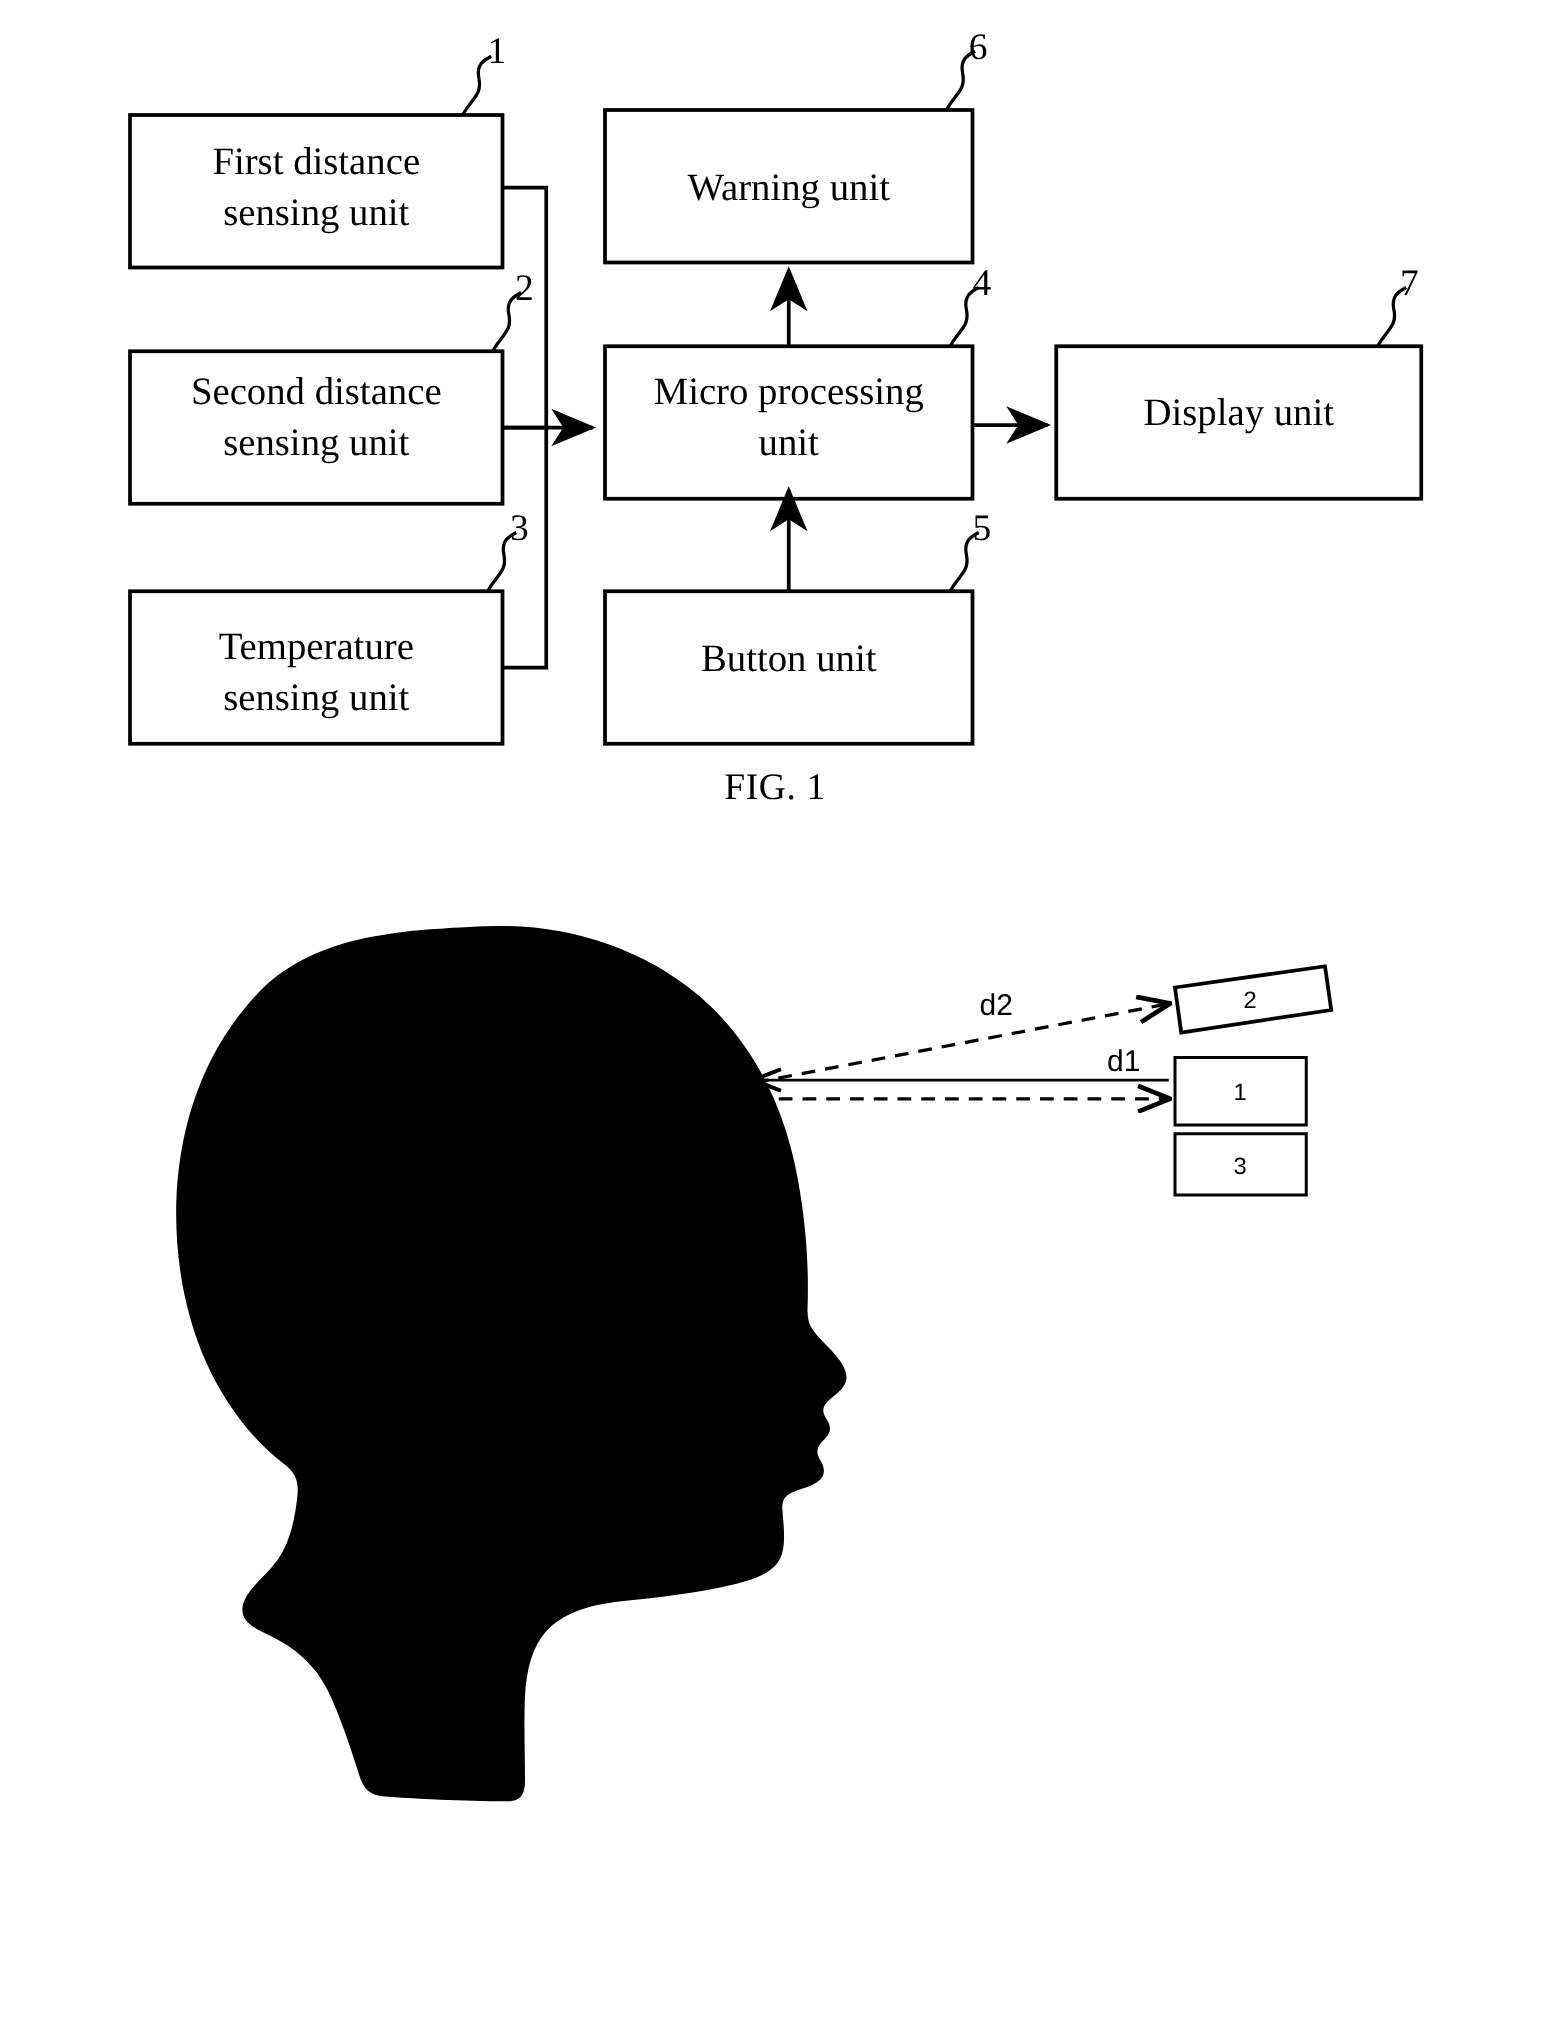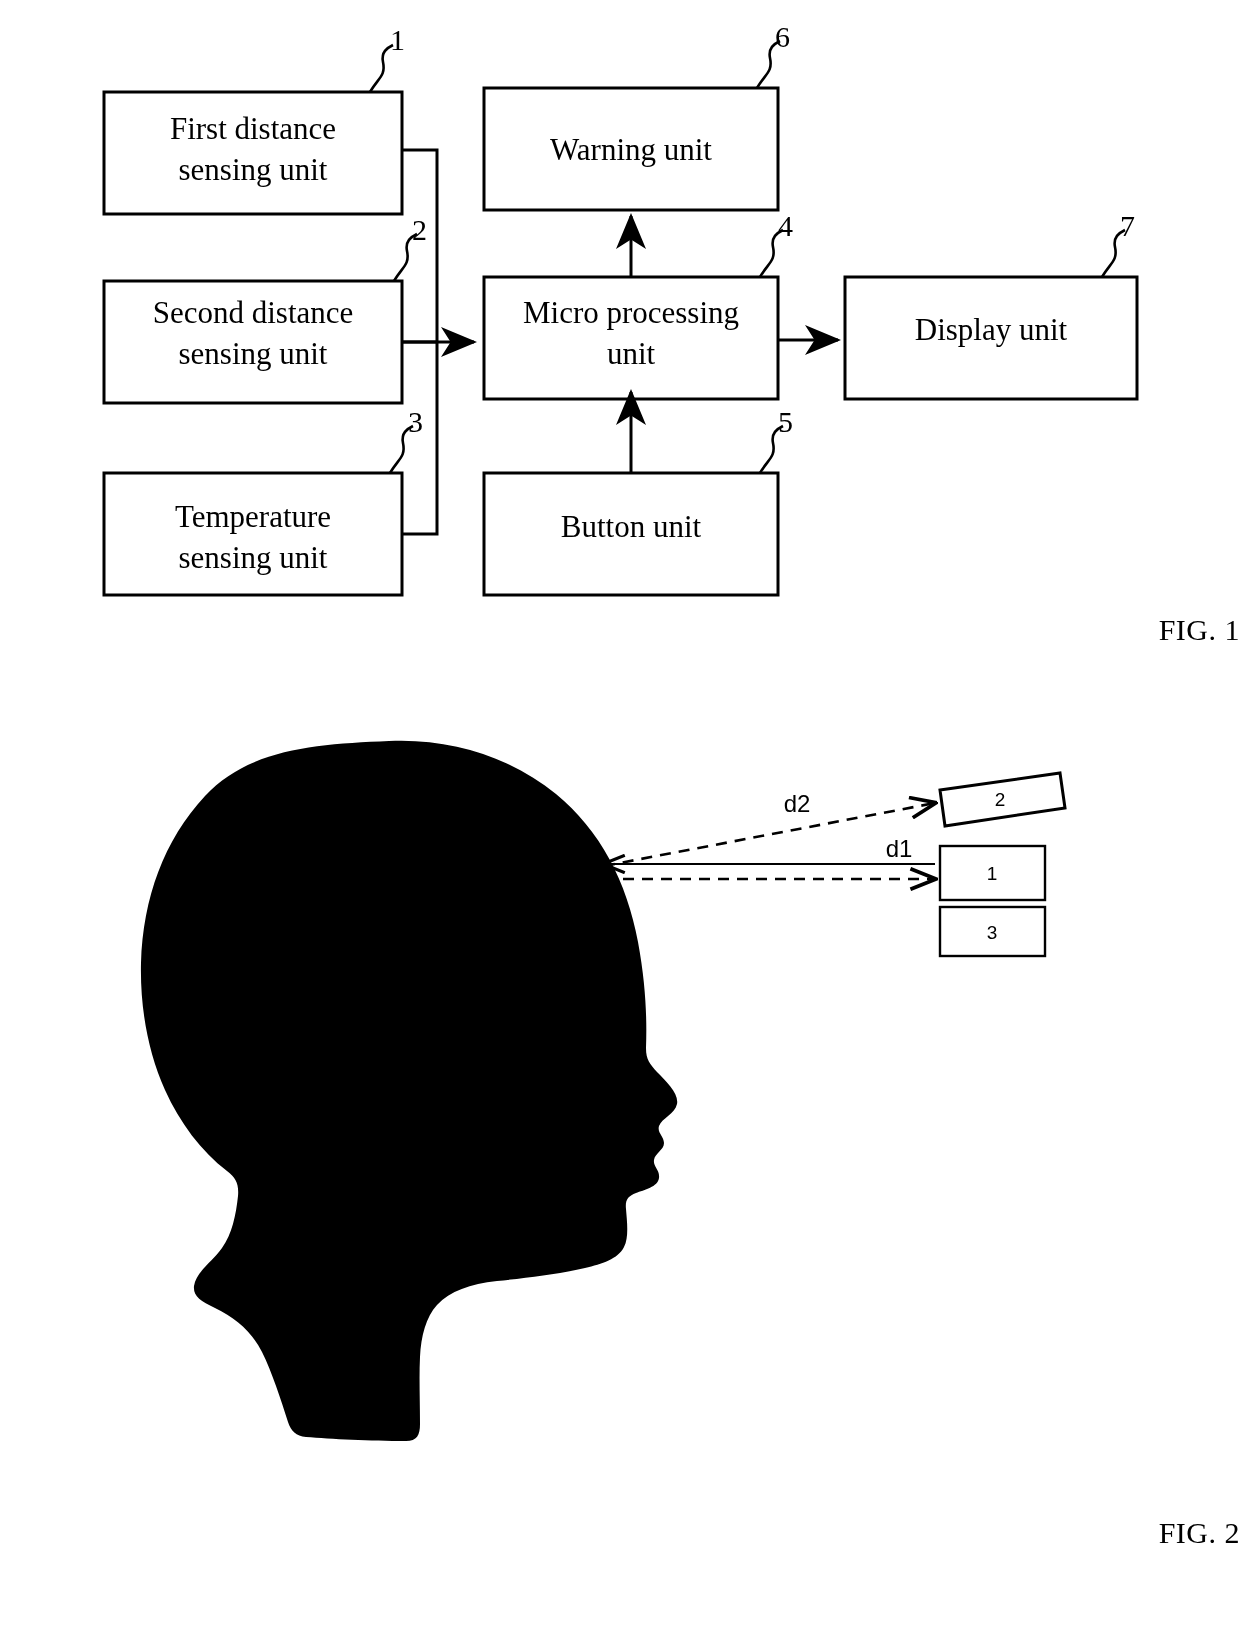--- a/index.html
+++ b/index.html
@@ -20,21 +20,21 @@
     position: absolute;
     left: 0;
     top: 0;
     width: 1240px;
     height: 1629px;
   }
 
   .fig-caption {
     position: absolute;
     width: 100%;
-    text-align: right;
+    text-align: center;
     font-family: "Liberation Serif", serif;
     font-size: 30px;
     letter-spacing: 0.5px;
     color: #000;
   }
   #fig1-caption { top: 613px; left: 0; }
   #fig2-caption { top: 1516px; left: 0; }
 
   
   .block-label {
@@ -200,15 +200,14 @@
 
     <g>
       <rect x="940" y="907" width="105" height="49" fill="#ffffff" stroke="#000" stroke-width="2.4"></rect>
       <text class="sensor-num" x="992" y="939" text-anchor="middle">3</text>
     </g>
   </g>
 
 </svg>
 
 <div class="fig-caption" id="fig1-caption">FIG. 1</div>
-<div class="fig-caption" id="fig2-caption">FIG. 2</div>
 
 </div>
 
 </body></html>

